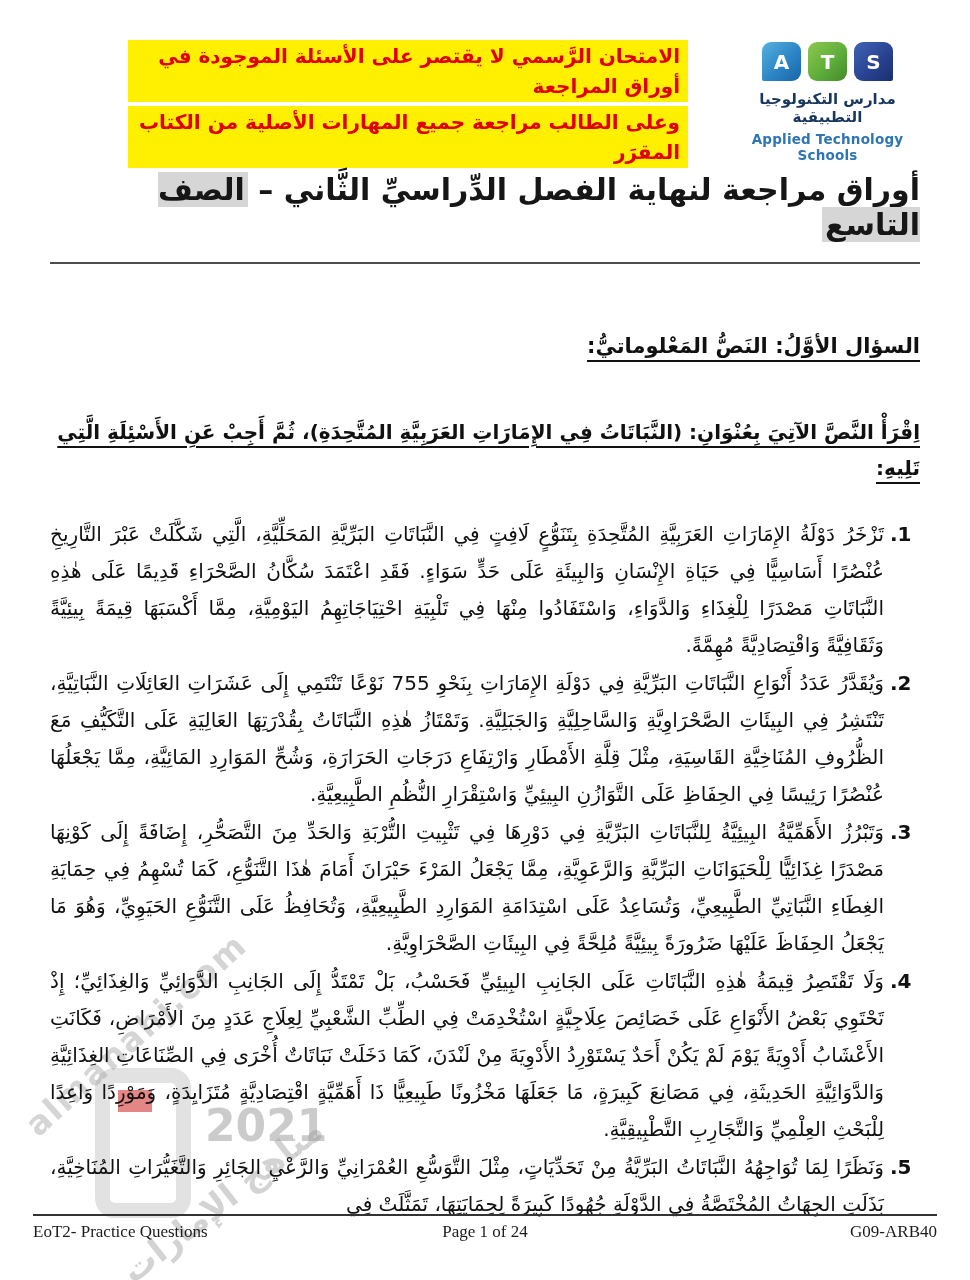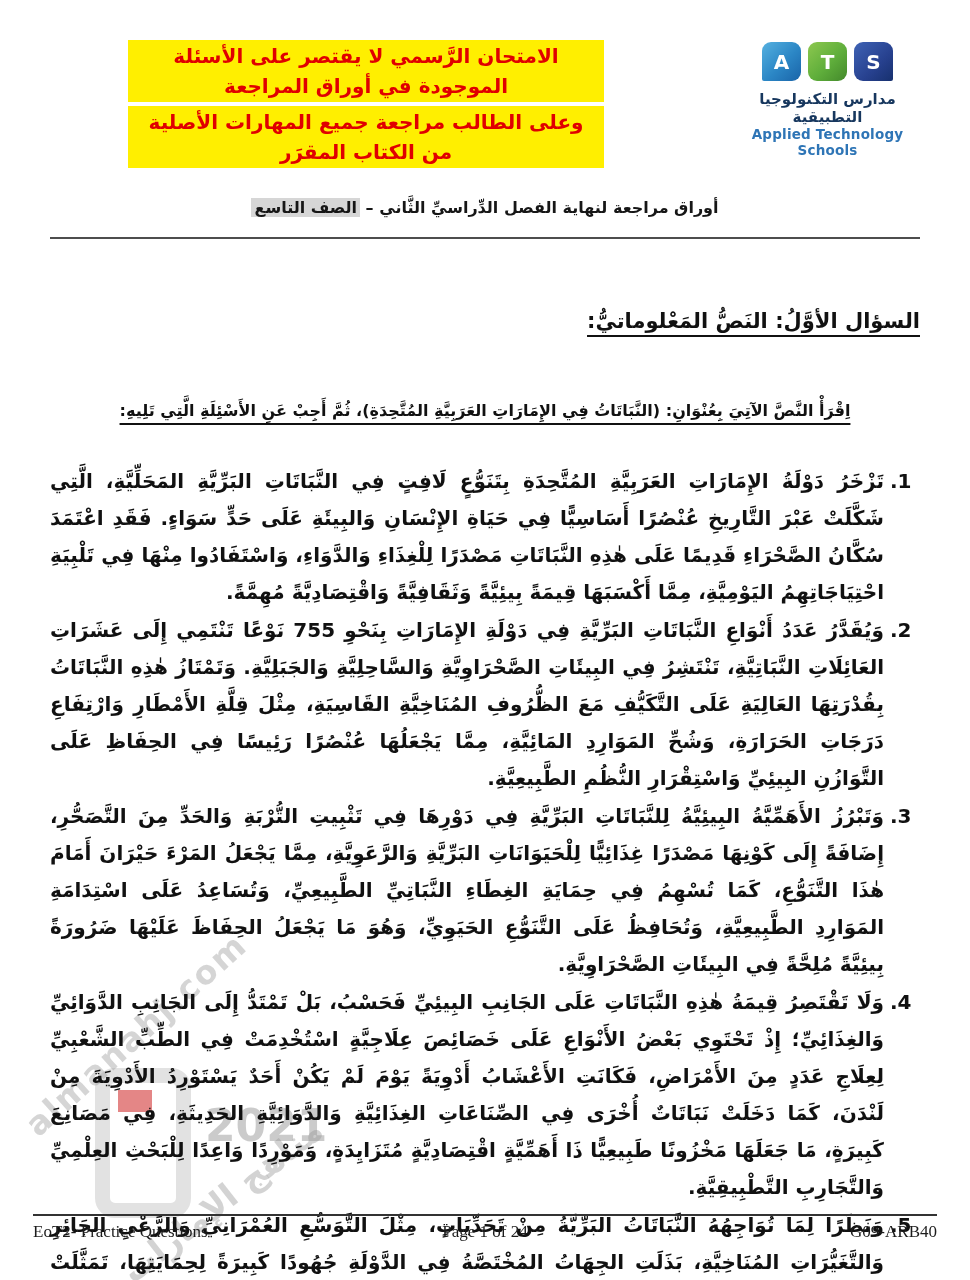--- a/index.html
+++ b/index.html
@@ -12,64 +12,64 @@
   html,body{background:#888;}
   body{font-family:"DejaVu Sans","Liberation Sans",sans-serif;}
   .page{
     position:relative;width:970px;height:1280px;background:#ffffff;
     margin:0 auto;overflow:hidden;color:var(--body_text);
   }
   .content{position:relative;z-index:1;padding:0 50px;}
 
   
   .header{display:flex;justify-content:space-between;align-items:flex-start;padding-top:40px;}
-  .warning{margin-left:78px;width:476px;text-align:center;direction:rtl;}
+  .warning{margin-left:78px;width:560px;direction:rtl;}
   .warning .wline{
     display:inline-block;background:var(--warning_bg);color:var(--warning_red);
     font-weight:bold;font-size:20px;line-height:30px;padding:1px 8px;margin-bottom:4px;
   }
   .logo{width:185px;text-align:center;margin-top:2px;}
   .tiles{display:flex;justify-content:center;gap:7px;margin-bottom:9px;}
   .tile{
     width:39px;height:39px;display:flex;align-items:center;justify-content:center;
     color:#fff;font-weight:bold;font-size:20px;border-radius:9px 9px 9px 2px;
   }
   .tile-a{background:linear-gradient(135deg,#56b1e0 0%,var(--tile_a) 55%,#1a64a8 100%);}
   .tile-t{background:linear-gradient(135deg,#8dc84f 0%,var(--tile_t) 55%,#43892b 100%);border-radius:9px;}
   .tile-s{background:linear-gradient(135deg,#3f63b5 0%,var(--tile_s) 60%,#17306e 100%);border-radius:9px 9px 2px 9px;}
-  .logo-ar{direction:rtl;color:var(--name_ar_color);font-weight:bold;font-size:15px;}
+  .logo-ar{direction:rtl;color:var(--name_ar_color);font-weight:bold;font-size:15px;margin-bottom:5px;}
   .logo-en{color:var(--name_en_color);font-weight:bold;font-size:13.5px;letter-spacing:.2px;}
 
   
   .doc-title{
-    direction:rtl;text-align:center;font-weight:bold;font-size:16px;
-    margin-top:26px;color:#161616;
+    direction:rtl;font-weight:bold;font-size:30px;
+    color:#161616;
   }
   .grade-hl{background:var(--grade_highlight);padding:0 3px;}
   .rule-top{border:none;border-top:2px solid var(--rule);margin-top:20px;}
 
   
   .q-heading{
     direction:rtl;text-align:right;font-weight:bold;font-size:21px;margin-top:70px;
     text-decoration:underline;text-underline-offset:7px;text-decoration-thickness:1.5px;
   }
   .instruction{
-    direction:rtl;text-align:center;font-weight:bold;font-size:16px;margin-top:56px;line-height:44px;
+    direction:rtl;text-align:right;font-weight:bold;font-size:20px;margin-top:56px;line-height:36px;
     text-decoration:underline;text-underline-offset:7px;text-decoration-thickness:1.5px;
   }
 
   
   .passage{margin-top:30px;}
   .para{direction:rtl;display:flex;margin-bottom:1px;}
   .para .num{
     flex:0 0 36px;font-weight:bold;font-size:20px;line-height:37px;
     text-align:left;padding-left:6px;direction:rtl;
   }
   .para .ptext{
-    flex:1;font-weight:bold;font-size:20px;line-height:37px;text-align:justify;
+    flex:1;font-weight:normal;font-size:20px;line-height:37px;text-align:justify;
     text-justify:inter-word;
   }
 
   
   .watermark{position:absolute;inset:0;z-index:0;pointer-events:none;}
   .wm{position:absolute;font-weight:bold;color:rgba(145,145,145,.38);}
   .wm-site{left:-6px;top:1015px;font-size:33px;transform:rotate(-42deg);letter-spacing:2px;}
   .wm-y1{left:28px;top:1108px;font-size:44px;color:rgba(130,130,130,.42);}
   .wm-y2{left:205px;top:1100px;font-size:44px;color:rgba(130,130,130,.42);}
   .wm-ar{left:100px;top:1180px;font-size:34px;transform:rotate(-38deg);direction:rtl;color:rgba(150,150,150,.42);}

